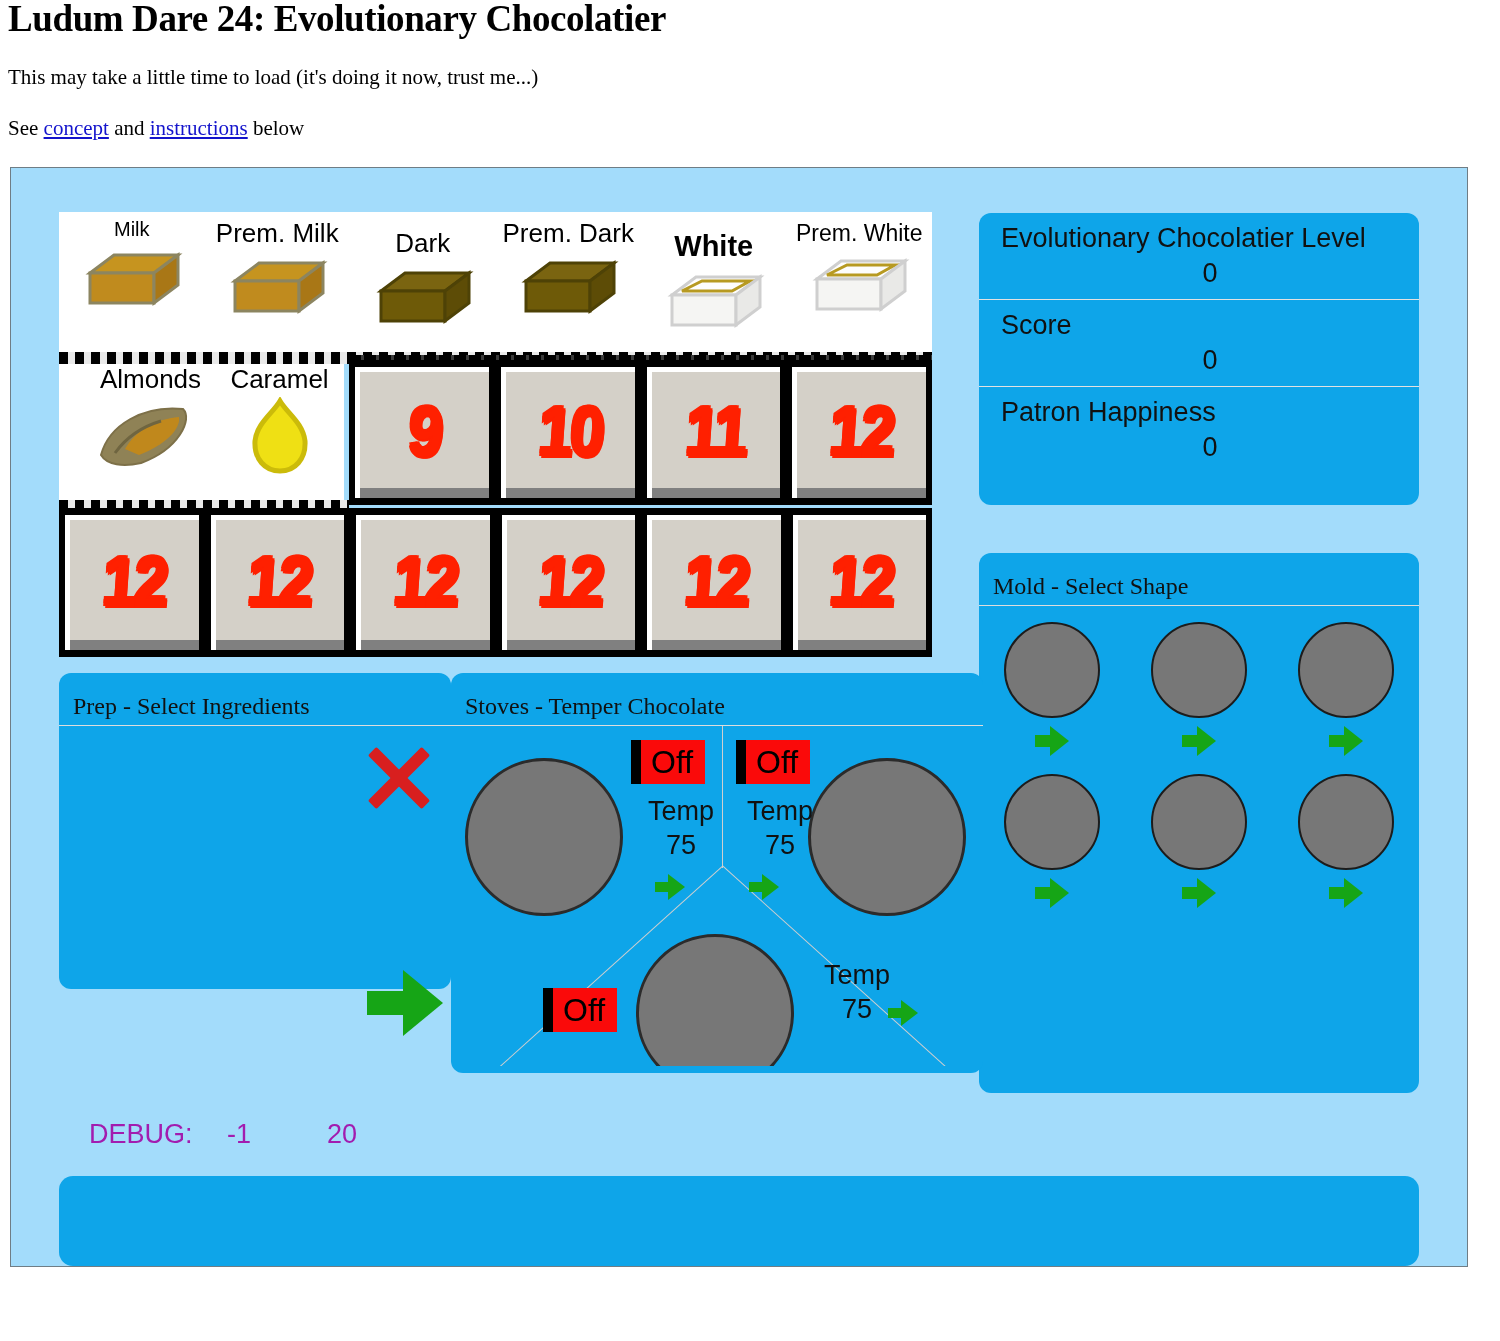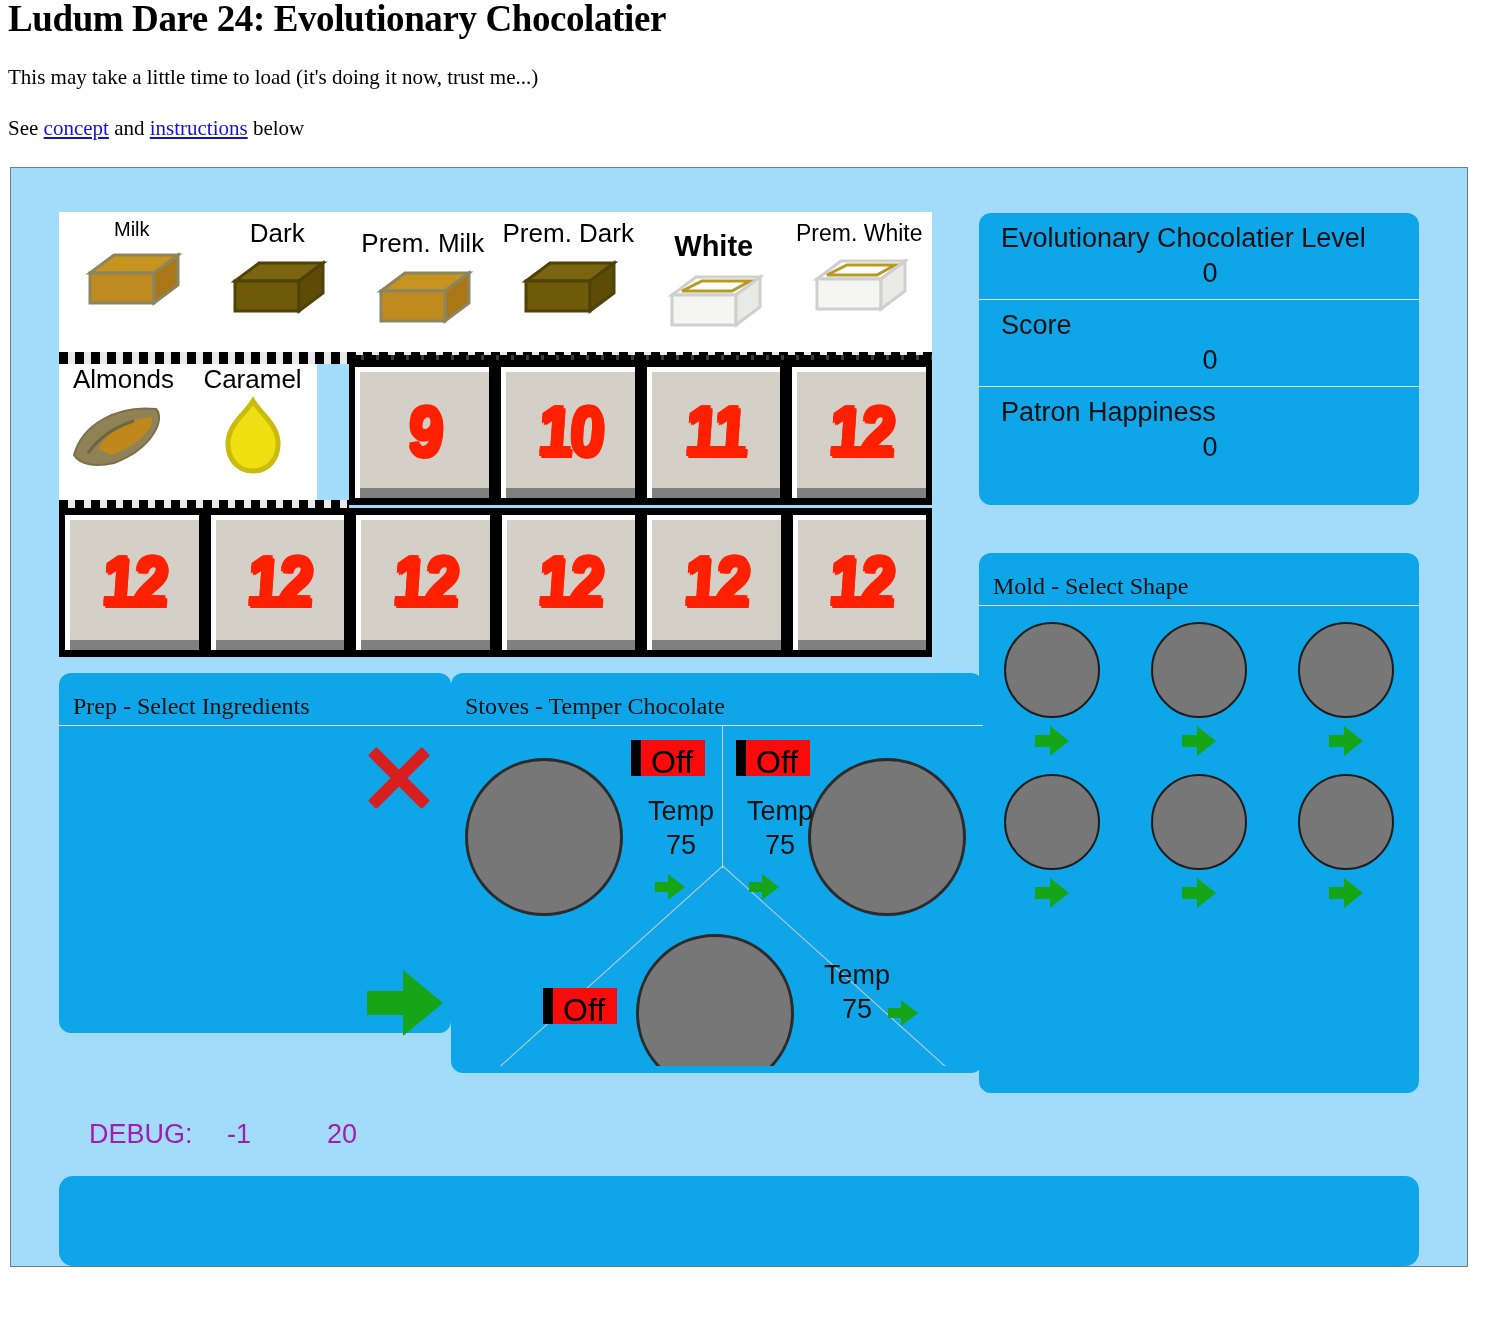--- a/index.html
+++ b/index.html
@@ -134,20 +134,21 @@
   }
 
   
   .addins {
     position: absolute;
     left: 0; top: 0;
     width: 258px;
     height: 145px;
     background: #ffffff;
     display: flex;
+    padding-left: 27px;
   }
   .addin-cell {
     flex: 1 1 0;
     display: flex;
     flex-direction: column;
     align-items: center;
     padding-top: 4px;
   }
   .addin-label {
     font-family: "Liberation Sans", sans-serif;
@@ -320,21 +321,21 @@
     height: 158px;
     border-radius: 50%;
     background: #777777;
     border: 3px solid #2b2b2b;
     box-sizing: border-box;
   }
   .off-badge {
     position: absolute;
     display: flex;
     align-items: stretch;
-    height: 36px;
+    height: 44px;
   }
   .off-badge .bar {
     width: 10px;
     background: #000000;
   }
   .off-badge .lbl {
     background: #fa0a0a;
     color: #000;
     font-family: "Liberation Sans", sans-serif;
     font-size: 32px;
@@ -390,33 +391,33 @@
       <div class="choc-cells">
         <div class="choc-cell">
           <div class="choc-label">Milk</div>
           <svg class="cube" viewBox="0 0 104 70">
             <polygon points="10,28 34,10 98,10 74,28" fill="#c6941f" stroke="#8c8560" stroke-width="3"></polygon>
             <polygon points="10,28 74,28 74,58 10,58" fill="#c08b1e" stroke="#8c8560" stroke-width="3"></polygon>
             <polygon points="74,28 98,10 98,40 74,58" fill="#a97716" stroke="#8c8560" stroke-width="3"></polygon>
           </svg>
         </div>
         <div class="choc-cell">
+          <div class="choc-label">Prem. Milk</div>
+          <svg class="cube" viewBox="0 0 104 70">
+            <polygon points="10,28 34,10 98,10 74,28" fill="#c6941f" stroke="#8c8560" stroke-width="3"></polygon>
+            <polygon points="10,28 74,28 74,58 10,58" fill="#c08b1e" stroke="#8c8560" stroke-width="3"></polygon>
+            <polygon points="74,28 98,10 98,40 74,58" fill="#a97716" stroke="#8c8560" stroke-width="3"></polygon>
+          </svg>
+        </div>
+        <div class="choc-cell">
           <div class="choc-label">Dark</div>
           <svg class="cube" viewBox="0 0 104 70">
             <polygon points="10,28 34,10 98,10 74,28" fill="#7a6410" stroke="#4e4206" stroke-width="3"></polygon>
             <polygon points="10,28 74,28 74,58 10,58" fill="#6e5a08" stroke="#4e4206" stroke-width="3"></polygon>
             <polygon points="74,28 98,10 98,40 74,58" fill="#5d4c06" stroke="#4e4206" stroke-width="3"></polygon>
-          </svg>
-        </div>
-        <div class="choc-cell">
-          <div class="choc-label">Prem. Milk</div>
-          <svg class="cube" viewBox="0 0 104 70">
-            <polygon points="10,28 34,10 98,10 74,28" fill="#c6941f" stroke="#8c8560" stroke-width="3"></polygon>
-            <polygon points="10,28 74,28 74,58 10,58" fill="#c08b1e" stroke="#8c8560" stroke-width="3"></polygon>
-            <polygon points="74,28 98,10 98,40 74,58" fill="#a97716" stroke="#8c8560" stroke-width="3"></polygon>
           </svg>
         </div>
         <div class="choc-cell">
           <div class="choc-label">Prem. Dark</div>
           <svg class="cube" viewBox="0 0 104 70">
             <polygon points="10,28 34,10 98,10 74,28" fill="#7a6410" stroke="#4e4206" stroke-width="3"></polygon>
             <polygon points="10,28 74,28 74,58 10,58" fill="#6e5a08" stroke="#4e4206" stroke-width="3"></polygon>
             <polygon points="74,28 98,10 98,40 74,58" fill="#5d4c06" stroke="#4e4206" stroke-width="3"></polygon>
           </svg>
         </div>
@@ -557,21 +558,21 @@
         <div class="mold-circle"></div>
       </div>
       <div class="mold-line arrows">
         <span class="arrow"></span>
         <span class="arrow"></span>
         <span class="arrow"></span>
       </div>
     </div>
   </div>
 
-  <div class="card" style="left:48px; top:505px; width:392px; height:360px;">
+  <div class="card" style="left:48px; top:505px; width:392px; height:316px;">
     <div class="card-title">Prep - Select Ingredients</div>
     <div class="prep-body">
       <div class="x-mark">
         <span></span>
           <span></span>
       </div>
       <div class="prep-go">
         <span class="arrow big"></span>
       </div>
     </div>

